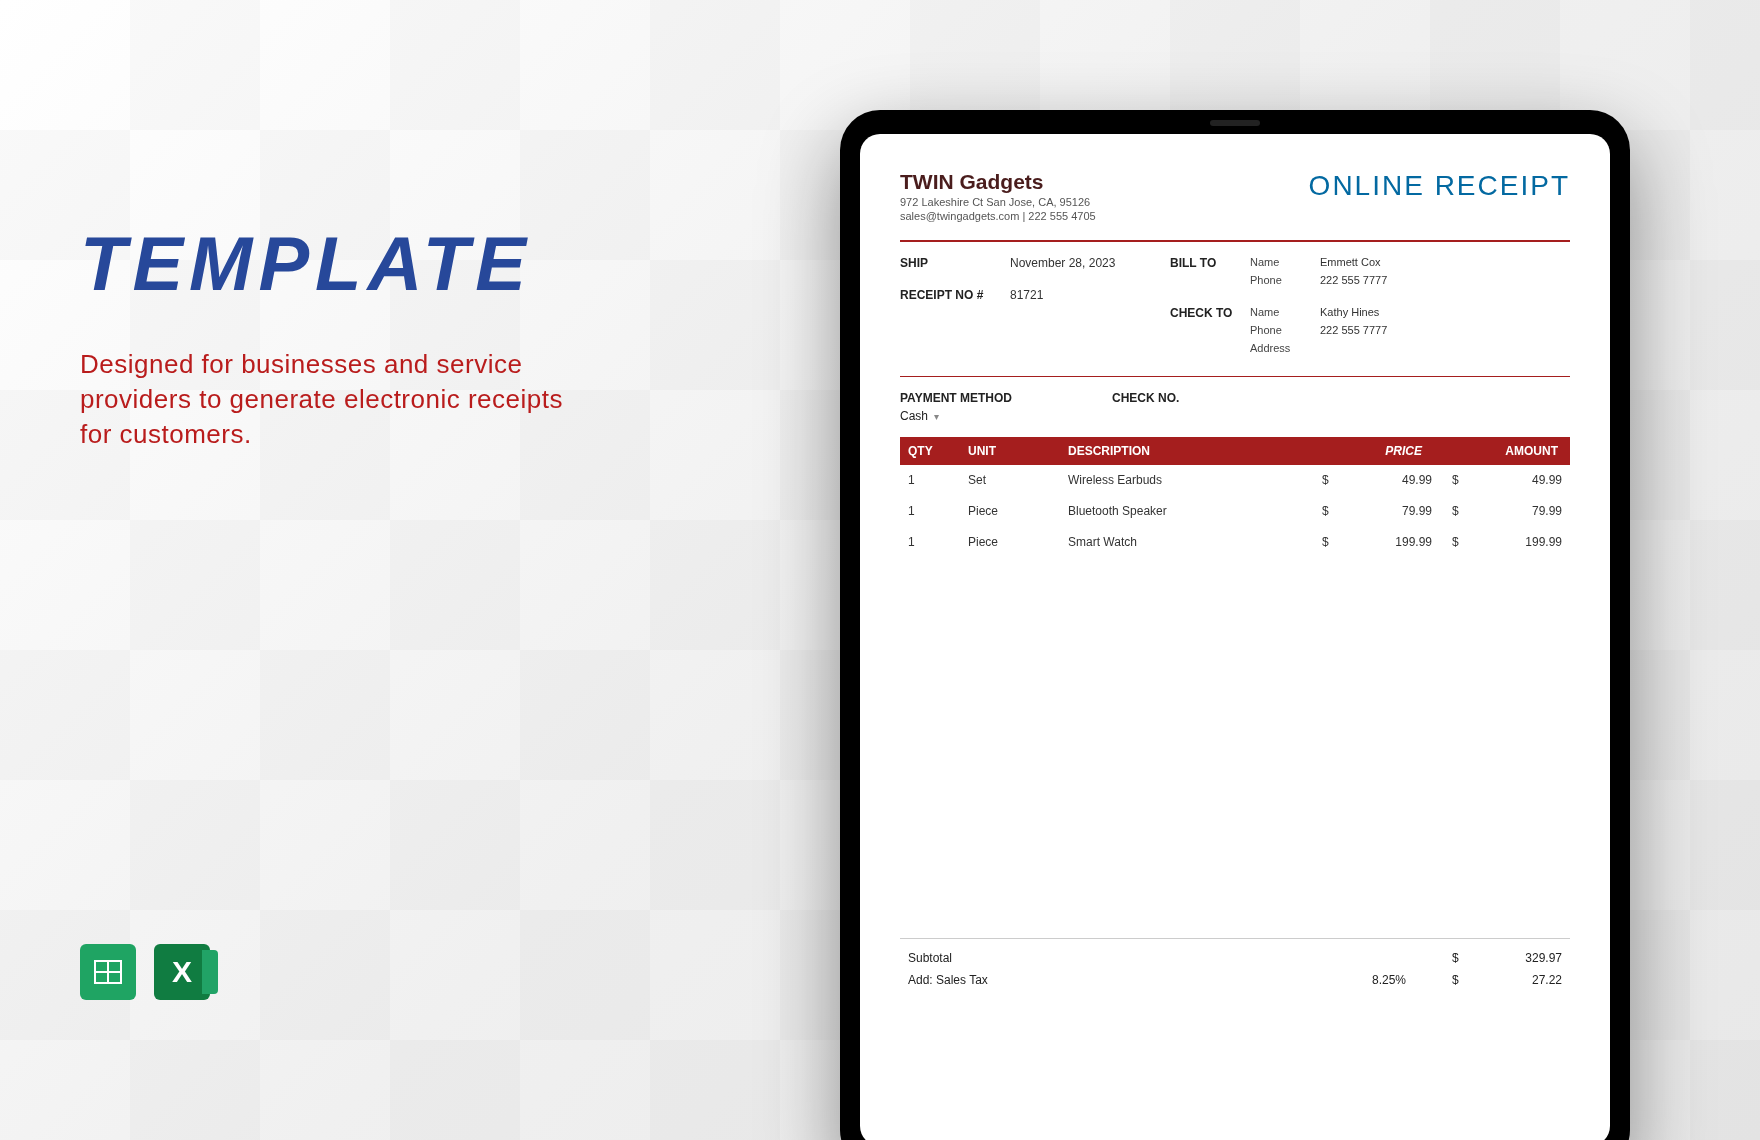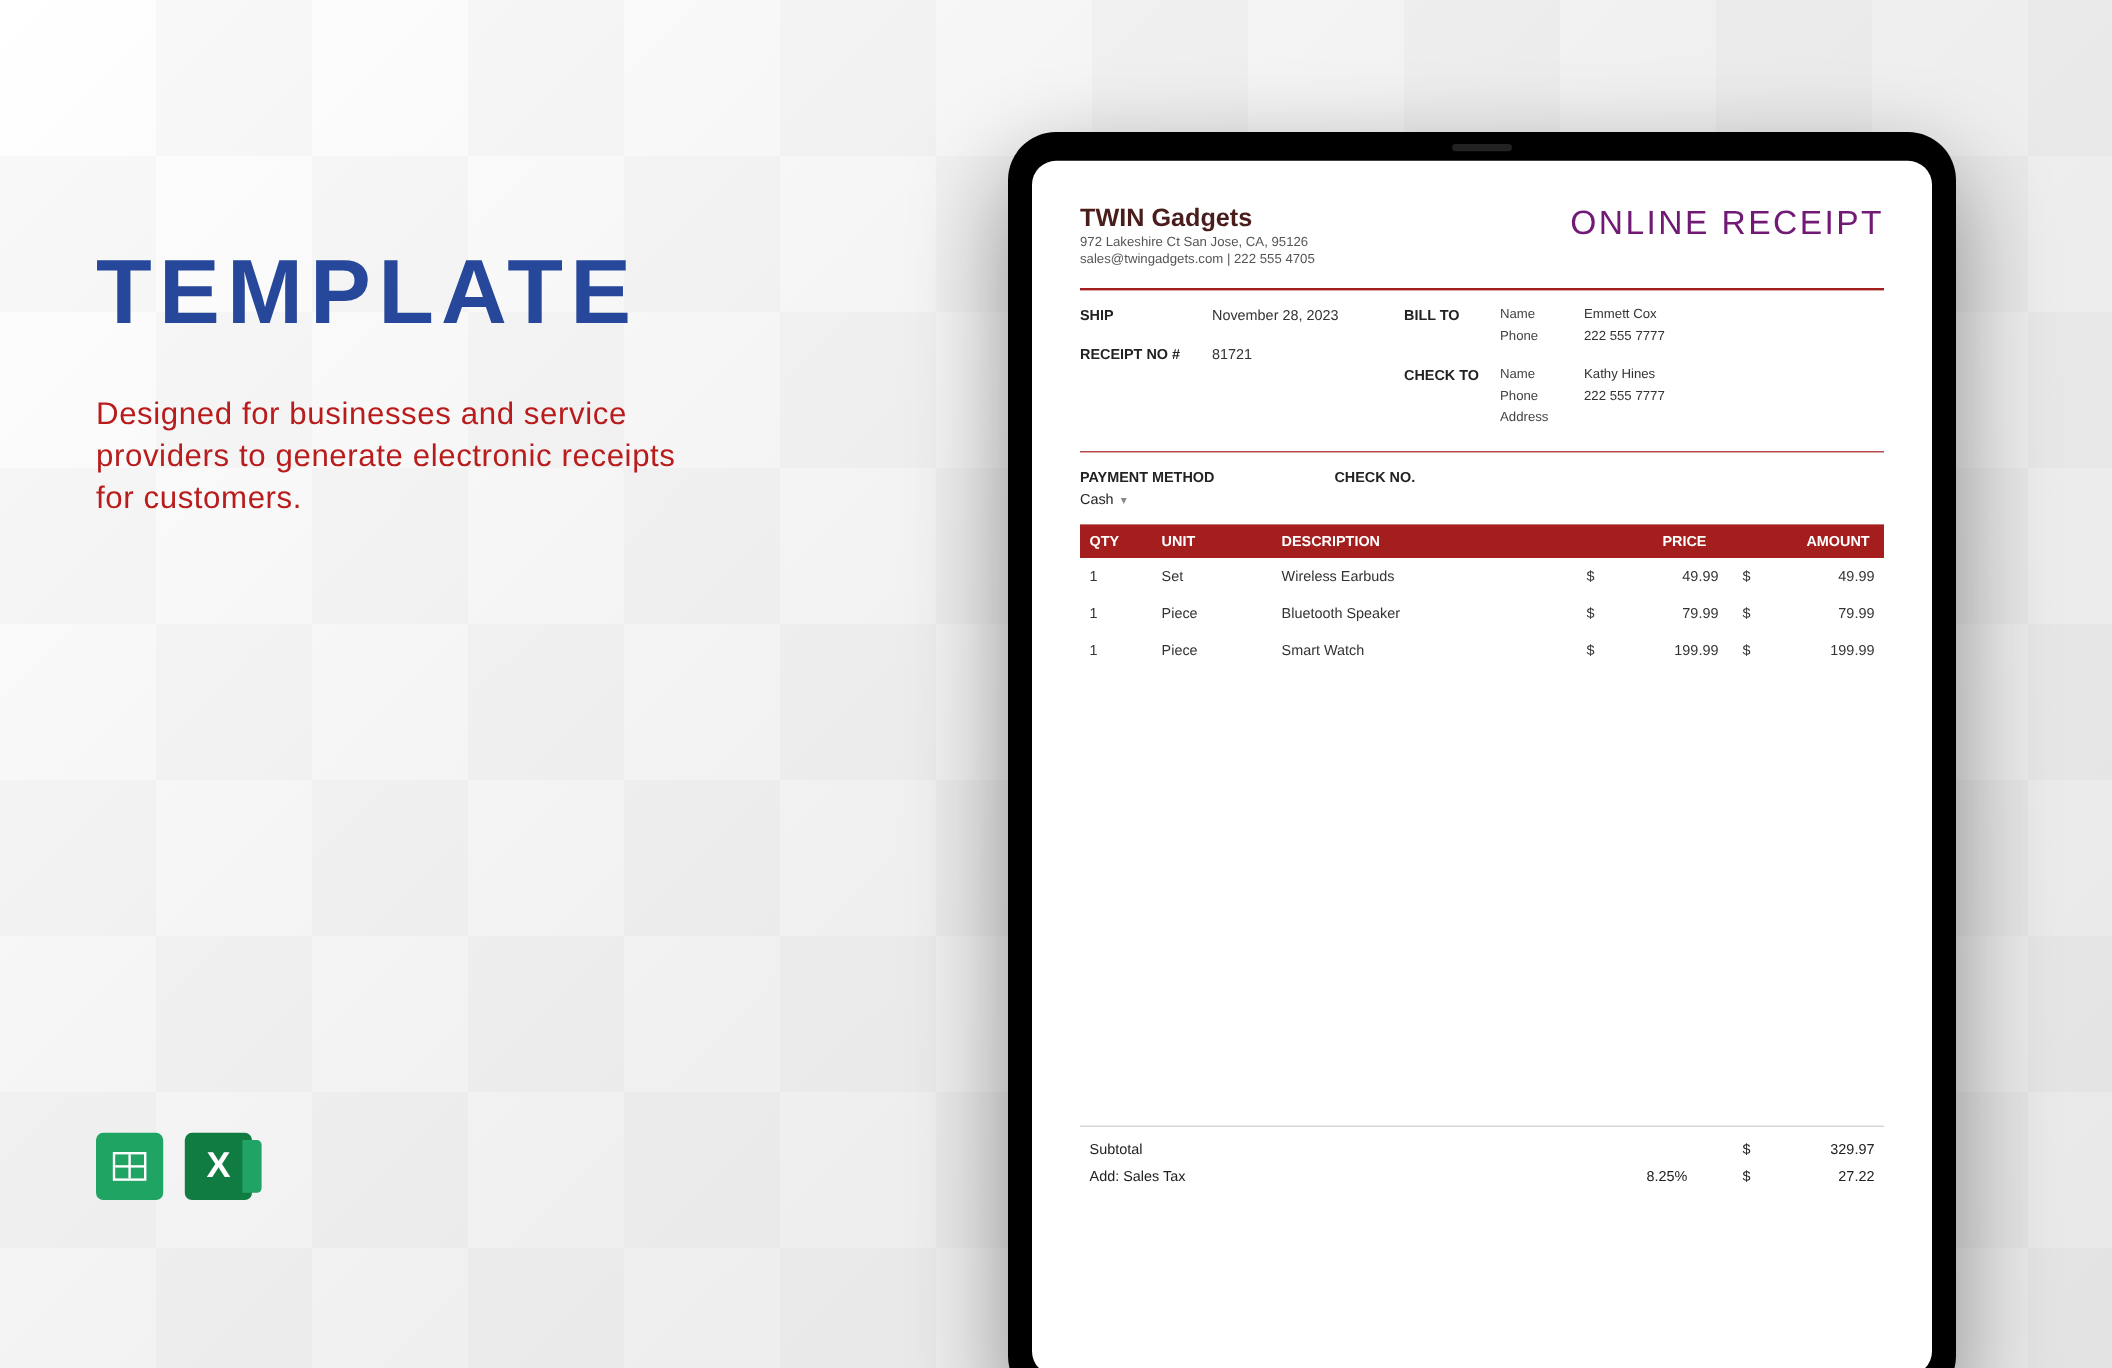--- a/index.html
+++ b/index.html
@@ -5,39 +5,39 @@
 * { margin:0; padding:0; box-sizing:border-box; }
 body { width:1760px; height:1140px; font-family:"Segoe UI",Arial,sans-serif; overflow:hidden; position:relative; background:#f5f5f5; }
 .bg { position:absolute; inset:0; background:linear-gradient(135deg,#fff 0%,#f0f0f0 50%,#e8e8e8 100%); }
 .bg::before { content:""; position:absolute; inset:0; background-image:
  linear-gradient(45deg, rgba(0,0,0,0.02) 25%, transparent 25%, transparent 75%, rgba(0,0,0,0.02) 75%),
  linear-gradient(45deg, rgba(0,0,0,0.02) 25%, transparent 25%, transparent 75%, rgba(0,0,0,0.02) 75%);
  background-size:260px 260px; background-position:0 0,130px 130px; }
 .stage { position:relative; width:100%; height:100%; }
 .left { position:absolute; left:80px; top:200px; width:520px; }
 .title1 { font-size:120px; font-weight:800; color:#A51E1E; letter-spacing:2px; line-height:0.95; font-family:"Futura","Arial Black",sans-serif; }
-.title2 { font-size:76px; font-weight:600; color:#27489A; letter-spacing:6px; margin-top:0; font-family:"Futura",Arial,sans-serif; }
+.title2 { font-size:76px; font-weight:600; color:#27489A; letter-spacing:6px; margin-top:20px; font-family:"Futura",Arial,sans-serif;font-style:italic; }
 .desc { font-size:26px; color:#b91c1c; margin-top:40px; line-height:1.35; font-family:"Futura",Arial,sans-serif; font-weight:400; letter-spacing:0.5px; }
 .icons { position:absolute; left:80px; bottom:140px; display:flex; gap:18px; }
 .icon { width:56px; height:56px; border-radius:6px; display:flex; align-items:center; justify-content:center; }
 .sheets { background:#1FA463; }
 .excel { background:#107C41; position:relative; }
 .excel::before { content:""; position:absolute; right:-8px; top:6px; bottom:6px; width:16px; background:#21A366; border-radius:0 4px 4px 0; }
 .grid-ico { width:28px; height:24px; border:2px solid #fff; position:relative; }
 .grid-ico::before,.grid-ico::after{ content:""; position:absolute; background:#fff;}
 .grid-ico::before{ left:0; right:0; top:50%; height:2px; transform:translateY(-50%);}
 .grid-ico::after{ top:0; bottom:0; left:50%; width:2px; transform:translateX(-50%);}
 .x-ico{ color:#fff; font-weight:bold; font-size:30px; font-family:Arial; z-index:1;}
 .tablet { position:absolute; right:130px; top:110px; width:790px; height:1060px; background:#000; border-radius:40px; padding:24px 20px; box-shadow:0 30px 80px rgba(0,0,0,0.4); }
 .tablet::before { content:""; position:absolute; top:10px; left:50%; transform:translateX(-50%); width:50px; height:6px; background:#222; border-radius:3px;}
 .screen { width:100%; height:100%; background:#fff; border-radius:20px; padding:36px 40px; overflow:hidden; font-size:13px; color:#222; }
 .rhead { display:flex; justify-content:space-between; align-items:flex-start; padding-bottom:14px; }
 .company { font-size:21px; font-weight:700; color:#4a1d1d; }
 .sub { font-size:11px; color:#555; margin-top:2px;}
-.rtitle { font-size:28px; font-weight:500; letter-spacing:2px; color:#701a75; font-family:"Arial Narrow",Arial,sans-serif; }
+.rtitle { font-size:28px; font-weight:500; letter-spacing:2px; color:#0369a1; font-family:"Arial Narrow",Arial,sans-serif; }
 .hr { height:2px; background:#A51E1E; margin:4px 0 14px; }
 .hr.thin { height:1px; }
 .meta { display:flex; font-size:12px; margin-bottom:10px; }
 .meta .col1 { width:270px; }
 .meta .col2 { flex:1; }
 .row { display:flex; margin-bottom:8px; }
 .lbl { font-weight:700; width:110px; font-size:12px;}
 .val { font-size:12px; color:#333; }
 .bill { display:flex; margin-bottom:6px; }
 .bill .blbl { font-weight:700; width:80px; font-size:12px;}
@@ -47,21 +47,21 @@
 .pay .plbl { font-weight:700; }
 .pay .pval { font-size:12px; margin-top:4px; }
 .thead { background:#A51E1E; color:#fff; display:flex; padding:7px 8px; font-size:12px; font-weight:700; margin-top:14px; }
 .trow { display:flex; padding:8px 8px; font-size:12px; color:#333; border-bottom:1px solid transparent; }
 .c-qty { width:60px; }
 .c-unit { width:100px; }
 .c-desc { flex:1; }
 .c-price { width:130px; display:flex; justify-content:space-between; padding-right:20px;}
 .c-amt { width:110px; display:flex; justify-content:space-between;}
 .thead .c-price,.thead .c-amt{ justify-content:flex-end; padding-right:4px;}
-.thead .c-price{ padding-right:30px;}
+.thead .c-price{ padding-right:30px;font-style:italic;}
 .totals { margin-top:380px; border-top:1px solid #ccc; padding-top:8px;}
 .totrow { display:flex; justify-content:space-between; font-size:12px; padding:4px 8px;}
 .totrow .tr-l{ flex:1;}
 .totrow .tr-c{ width:80px;}
 .totrow .tr-r{ width:110px; display:flex; justify-content:space-between;}
 .chev { font-size:10px; color:#888; margin-left:6px;}
 </style>
 </head>
 <body>
 

